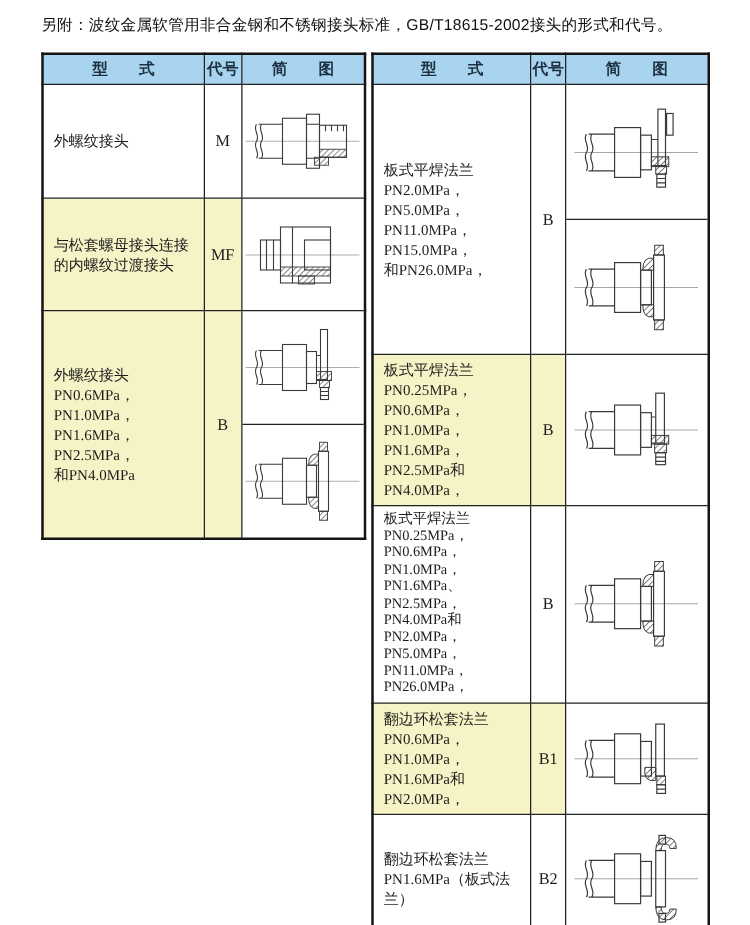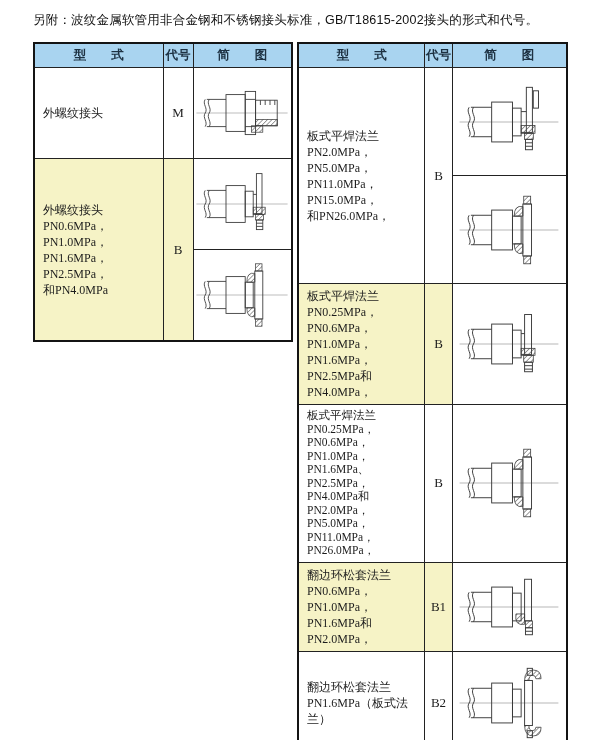--- a/index.html
+++ b/index.html
@@ -90,20 +90,36 @@
         <rect class="ln" x="77" y="26" width="27" height="32"></rect>
         <path class="ln" d="M83 26v6M89 26v6M95 26v6M101 26v6"></path>
         <rect class="fh" x="77" y="50" width="27" height="8"></rect>
         <rect class="fh" x="72" y="58" width="14" height="8"></rect>
       </svg>
     </td>
   </tr>
 
 
 
+  <tr style="height:90px">
+    <td class="type hl">与松套螺母接头连接的内螺纹过渡接头</td>
+    <td class="code hl">MF</td>
+    <td class="dg">
+      <svg class="diag" width="96" height="80" viewBox="0 0 120 84">
+        <use href="#g-cl"></use>
+        <rect class="ln" x="18" y="27" width="20" height="30"></rect>
+        <path class="ln" d="M24 27v30M31 27v30"></path>
+        <rect class="ln" x="38" y="14" width="50" height="56"></rect>
+        <path class="ln" d="M50 14v56"></path>
+        <rect class="ln" x="62" y="27" width="26" height="30"></rect>
+        <rect class="fh" x="38" y="54" width="50" height="9"></rect>
+        <rect class="fh" x="56" y="63" width="16" height="8"></rect>
+      </svg>
+    </td>
+  </tr>
 
 
   <tr style="height:181px">
     <td class="type hl">外螺纹接头
 PN0.6MPa，PN1.0MPa，
 PN1.6MPa，PN2.5MPa，
 和PN4.0MPa</td>
     <td class="code hl">B</td>
     <td class="dg">
       <div class="sub" style="height:90px">

